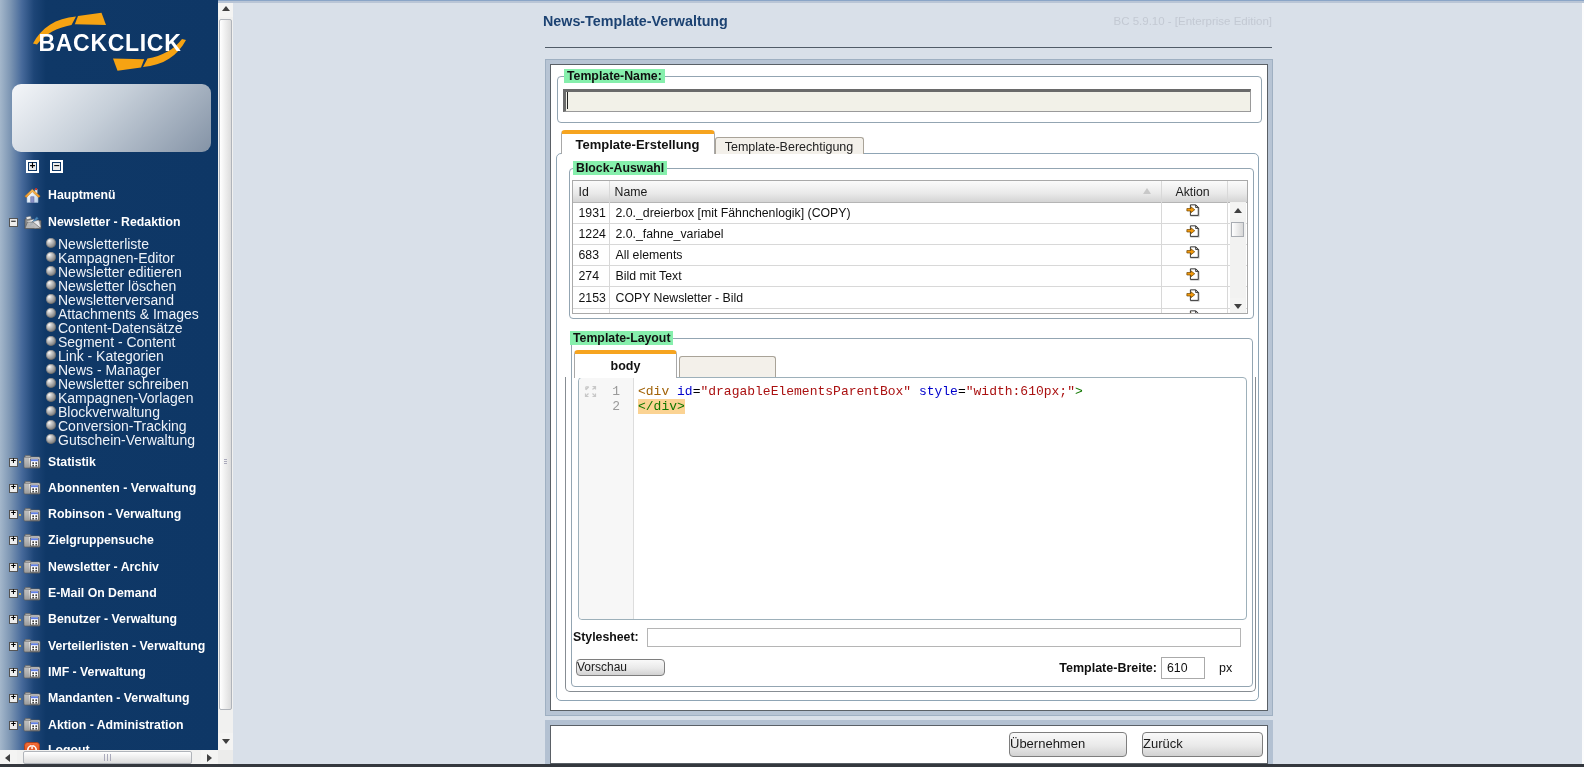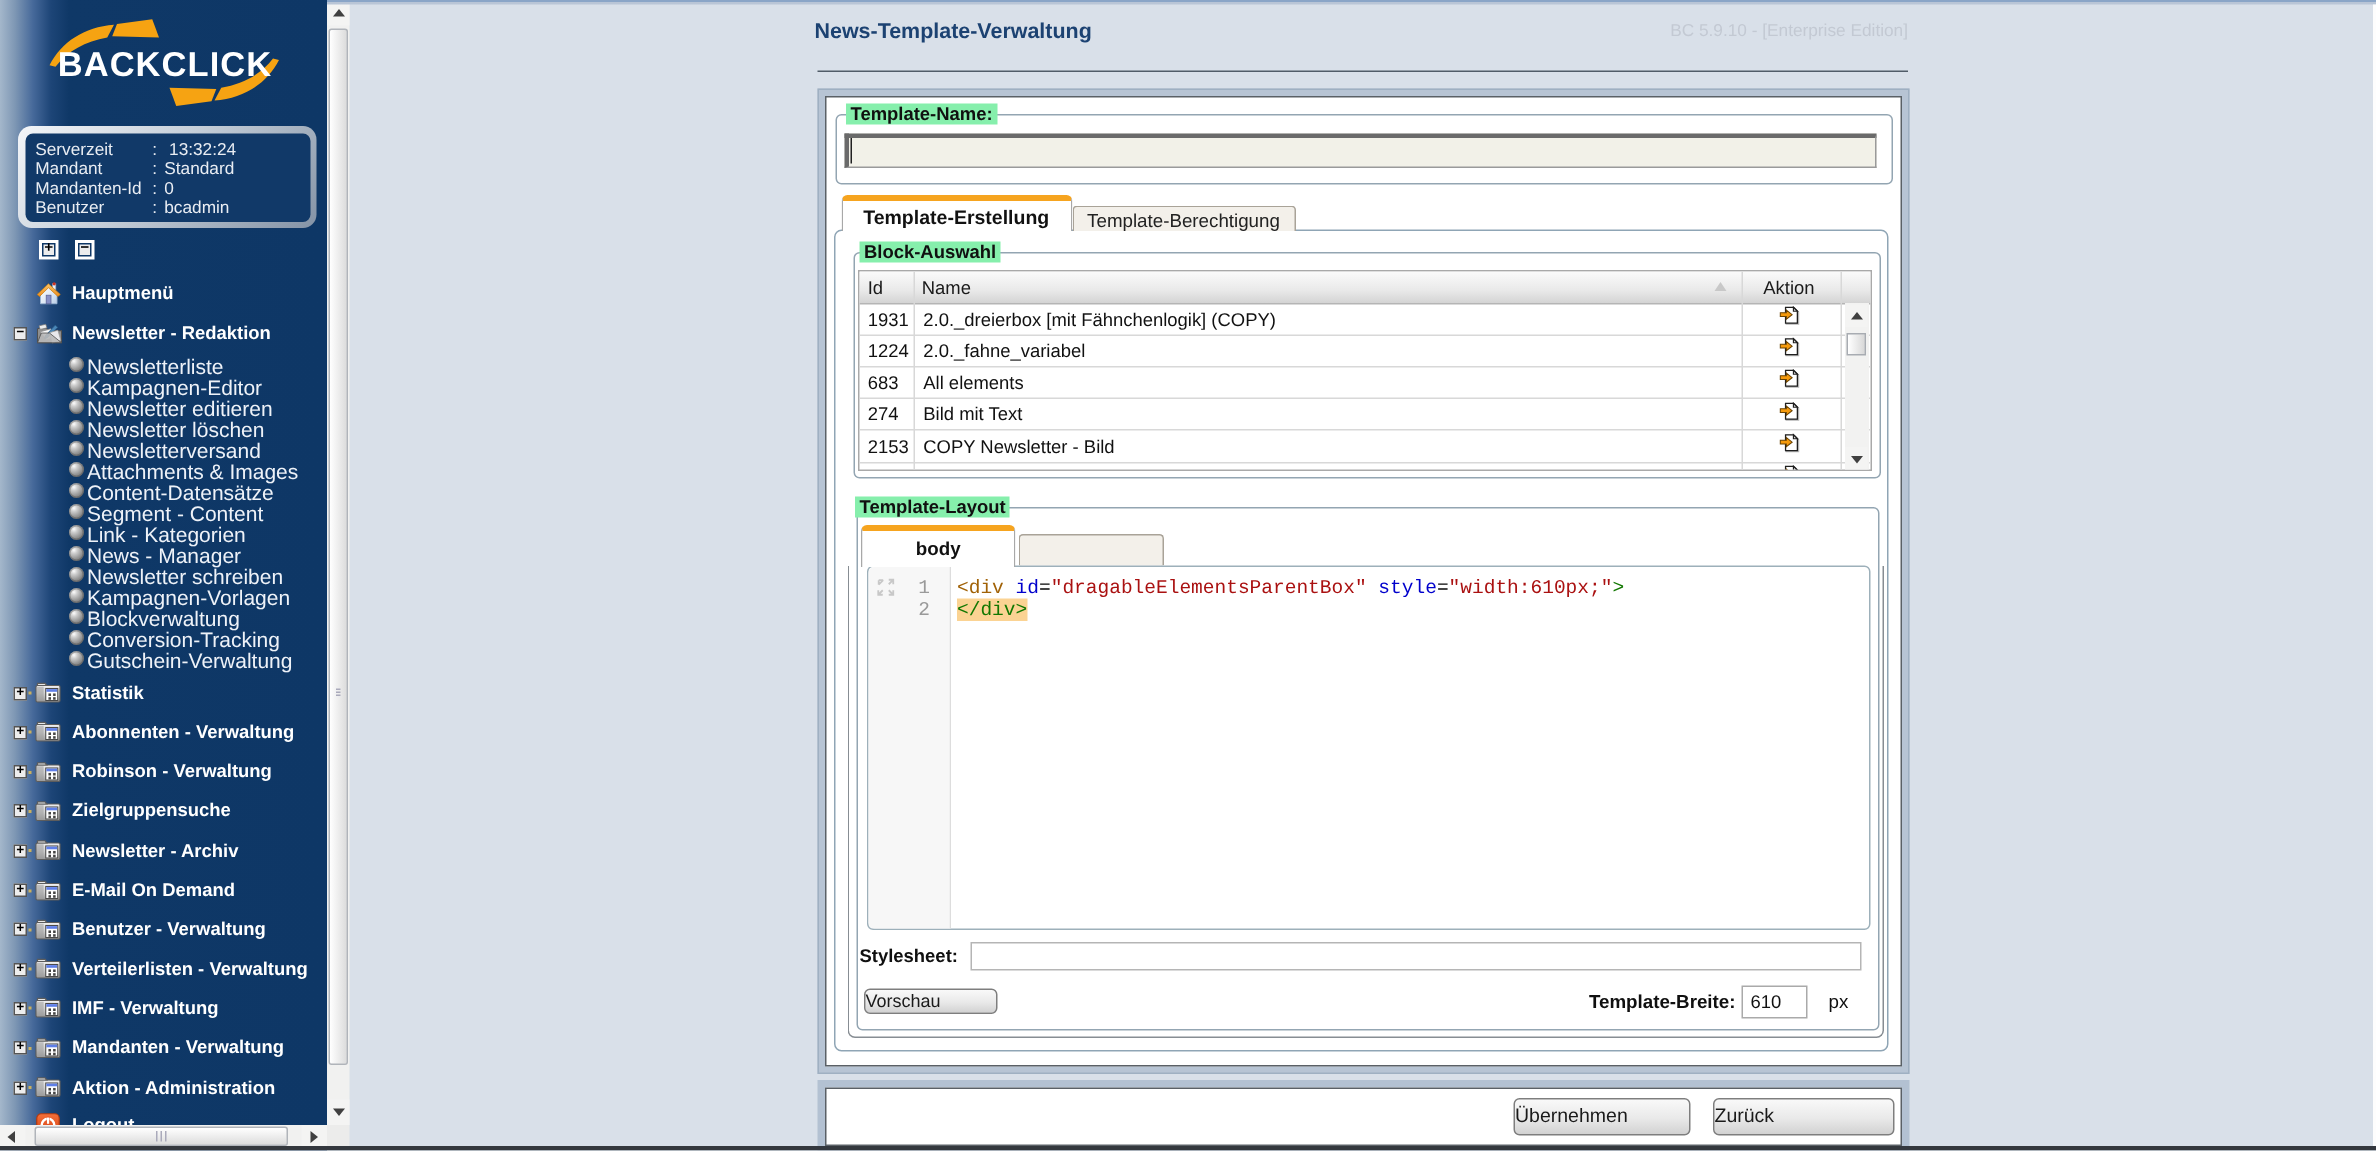--- a/index.html
+++ b/index.html
@@ -60,26 +60,20 @@
 <svg style="position:absolute;left:0;top:0" width="218" height="84" viewBox="0 0 218 84">
   <g fill="#f6a312">
     <path d="M33,43.5 C41,28 56,18 76,16.5 L71.5,25 C57,27.5 45,34 37,44.5 Z"></path>
     <path d="M78,16 L101.5,12.8 L106,25 L74.8,24.2 Z"></path>
     <path d="M186,40 C178,55.5 163,65.5 143,67 L147.5,58.5 C162,56 174,49.5 182,39 Z"></path>
     <path d="M141,67.5 L117.5,70.7 L113,58.5 L144.2,59.3 Z"></path>
   </g>
   <text x="110" y="50.5" text-anchor="middle" font-family="Liberation Sans,sans-serif" font-size="23" font-weight="bold" fill="#ffffff" letter-spacing="0.7">BACKCLICK</text>
 </svg>
 <div id="infobox"></div>
-<div id="infoinner">
-  <div class="irow" style="top:5px"><span class="ilab">Serverzeit</span><span class="icol">:</span>&nbsp;13:32:24</div>
-  <div class="irow" style="top:18px"><span class="ilab">Mandant</span><span class="icol">:</span>Standard</div>
-  <div class="irow" style="top:31px"><span class="ilab">Mandanten-Id</span><span class="icol">:</span>0</div>
-  <div class="irow" style="top:44px"><span class="ilab">Benutzer</span><span class="icol">:</span>bcadmin</div>
-</div>
 <div class="pm" style="left:26px;top:160px">
       <div class="pmi">+</div>
     </div>
 <div class="pm" style="left:50px;top:160px">
       <div class="pmi">−</div>
     </div>
 <svg class="fold" style="left:24px;top:187px" width="17" height="17" viewBox="0 0 17 17">
 <rect x="11" y="2.2" width="2.2" height="4" fill="#e8edf4" stroke="#8aa4c4" stroke-width="0.5"></rect>
 <circle cx="12.1" cy="2.2" r="1.1" fill="#cc3322"></circle>
 <path d="M3 8 L8.3 3.5 L14 8 L14 15.5 L3 15.5 Z" fill="url(#hw)" stroke="#9db6d4" stroke-width="0.6"></path>

